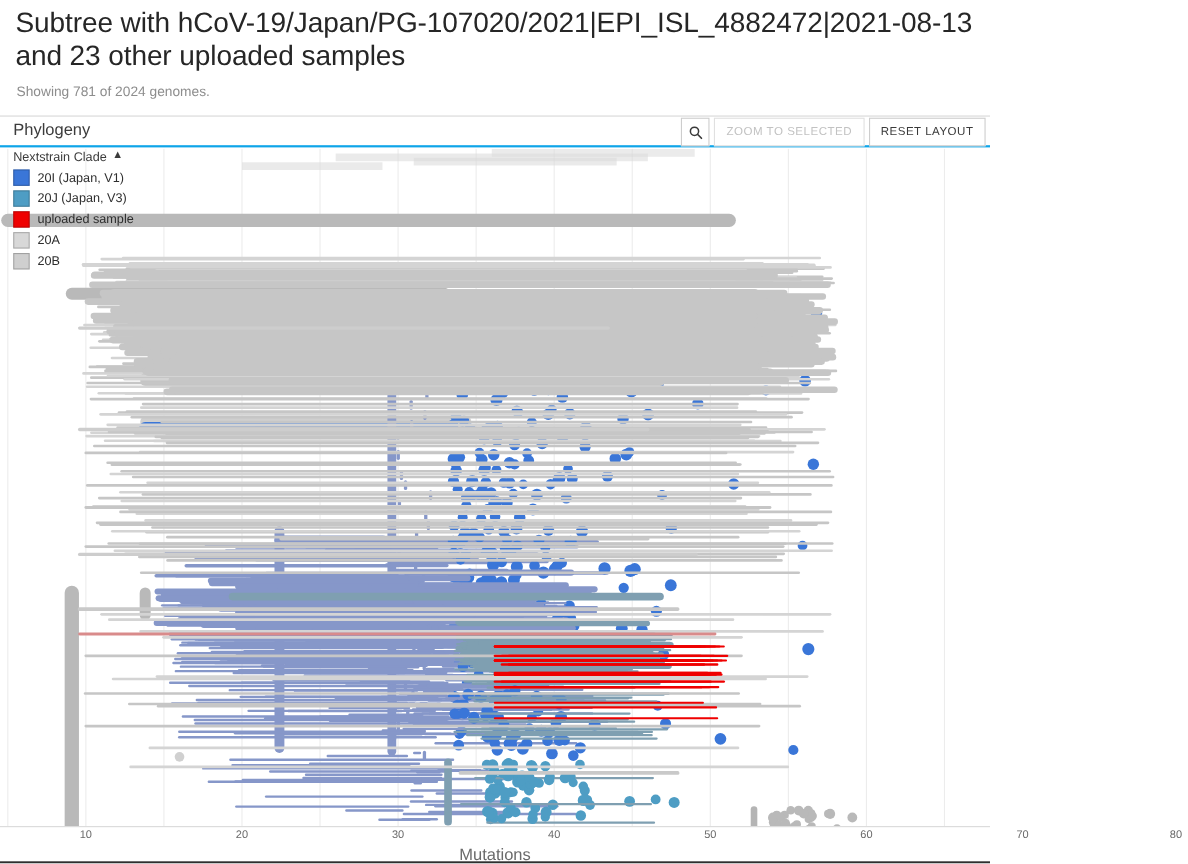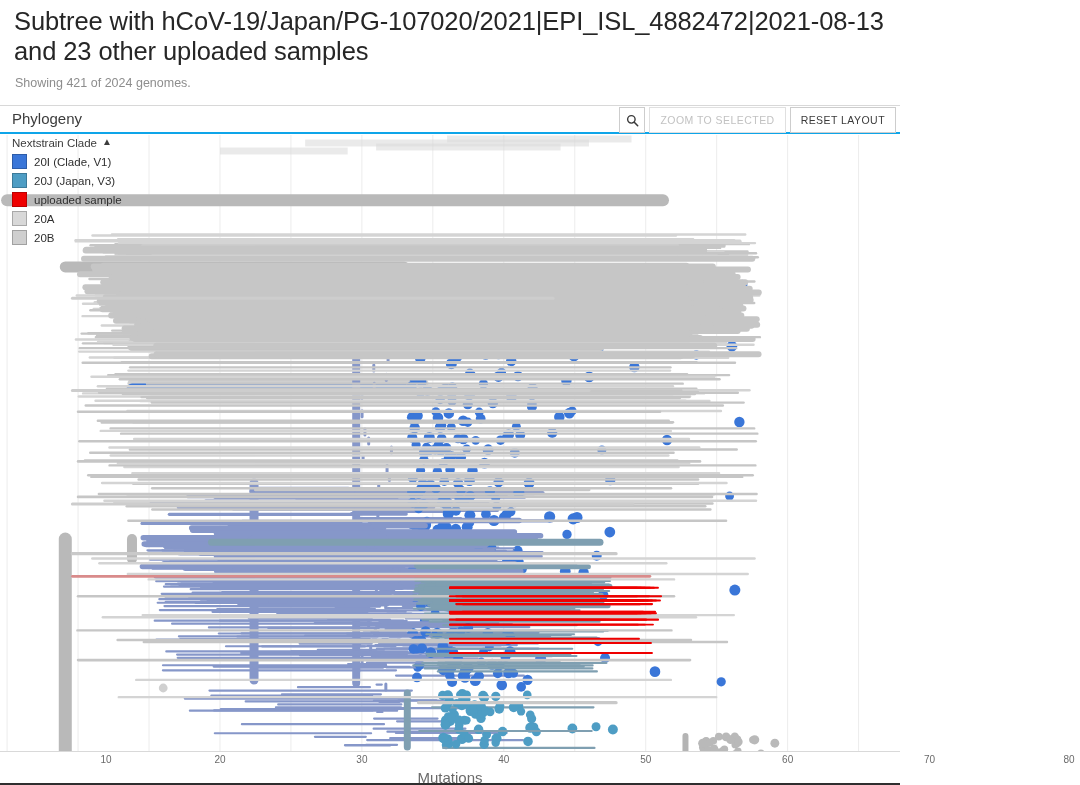--- a/index.html
+++ b/index.html
@@ -170,21 +170,21 @@
     background: #2f2f2f;
   }
 </style>
 </head>
 <body>
 
 <div id="app">
 
   <div class="header">
     <h1 class="page-title">Subtree with hCoV-19/Japan/PG-107020/2021|EPI_ISL_4882472|2021-08-13 and 23 other uploaded samples</h1>
-    <div class="page-subtitle">Showing 421 of 2024 genomes.</div>
+    <div class="page-subtitle">Showing 781 of 2024 genomes.</div>
   </div>
 
   <div class="panel">
 
     <div class="panel-bar">
       <div class="panel-title">Phylogeny</div>
       <div class="bar-controls">
         <div class="icon-btn">
           <span>
             <svg width="13" height="13" viewBox="0 0 16 16">
@@ -200,21 +200,21 @@
 
     <div class="legend">
       <div class="legend-head">
         <span>Nextstrain Clade</span>
         <span class="caret">▲</span>
       </div>
       <div class="legend-cols" id="legend-cols">
           <div class="legend-col">
             <div class="legend-item">
               <span class="swatch" style="background: rgb(58, 118, 216);"></span>
-              <span class="legend-label">20I (Clade, V1)</span>
+              <span class="legend-label">20I (Japan, V1)</span>
             </div>
             <div class="legend-item">
               <span class="swatch" style="background: rgb(78, 157, 196);"></span>
               <span class="legend-label">20J (Japan, V3)</span>
             </div>
             <div class="legend-item">
               <span class="swatch" style="background: rgb(239, 0, 0);"></span>
               <span class="legend-label">uploaded sample</span>
             </div>
             <div class="legend-item">
@@ -1903,21 +1903,21 @@
             <circle cx="518.0026281208936" cy="652" r="4" fill="#ef0000"></circle>
             <line x1="452.72010512483575" y1="636" x2="452.72010512483575" y2="659" stroke="#ef0000" stroke-width="4.6" stroke-linecap="round"></line>
             <line x1="465.49277266754274" y1="636" x2="465.49277266754274" y2="660" stroke="#ef0000" stroke-width="4.6" stroke-linecap="round"></line>
             <line x1="478.2654402102497" y1="637" x2="478.2654402102497" y2="656" stroke="#ef0000" stroke-width="4.6" stroke-linecap="round"></line>
           </g>
         </svg>
     </div>
 
     <div class="axis">
       <div id="ticks">
-          <div class="tick-label" style="left: 78.0552px; margin-left: 28px;">10</div>
+          <div class="tick-label" style="left: 78.0552px;">10</div>
           <div class="tick-label" style="left: 219.974px;">20</div>
           <div class="tick-label" style="left: 361.892px;">30</div>
           <div class="tick-label" style="left: 503.811px;">40</div>
           <div class="tick-label" style="left: 645.729px;">50</div>
           <div class="tick-label" style="left: 787.648px;">60</div>
           <div class="tick-label" style="left: 929.566px;">70</div>
           <div class="tick-label" style="left: 1069px;">80</div>
         </div>
       <div class="axis-title">Mutations</div>
     </div>

